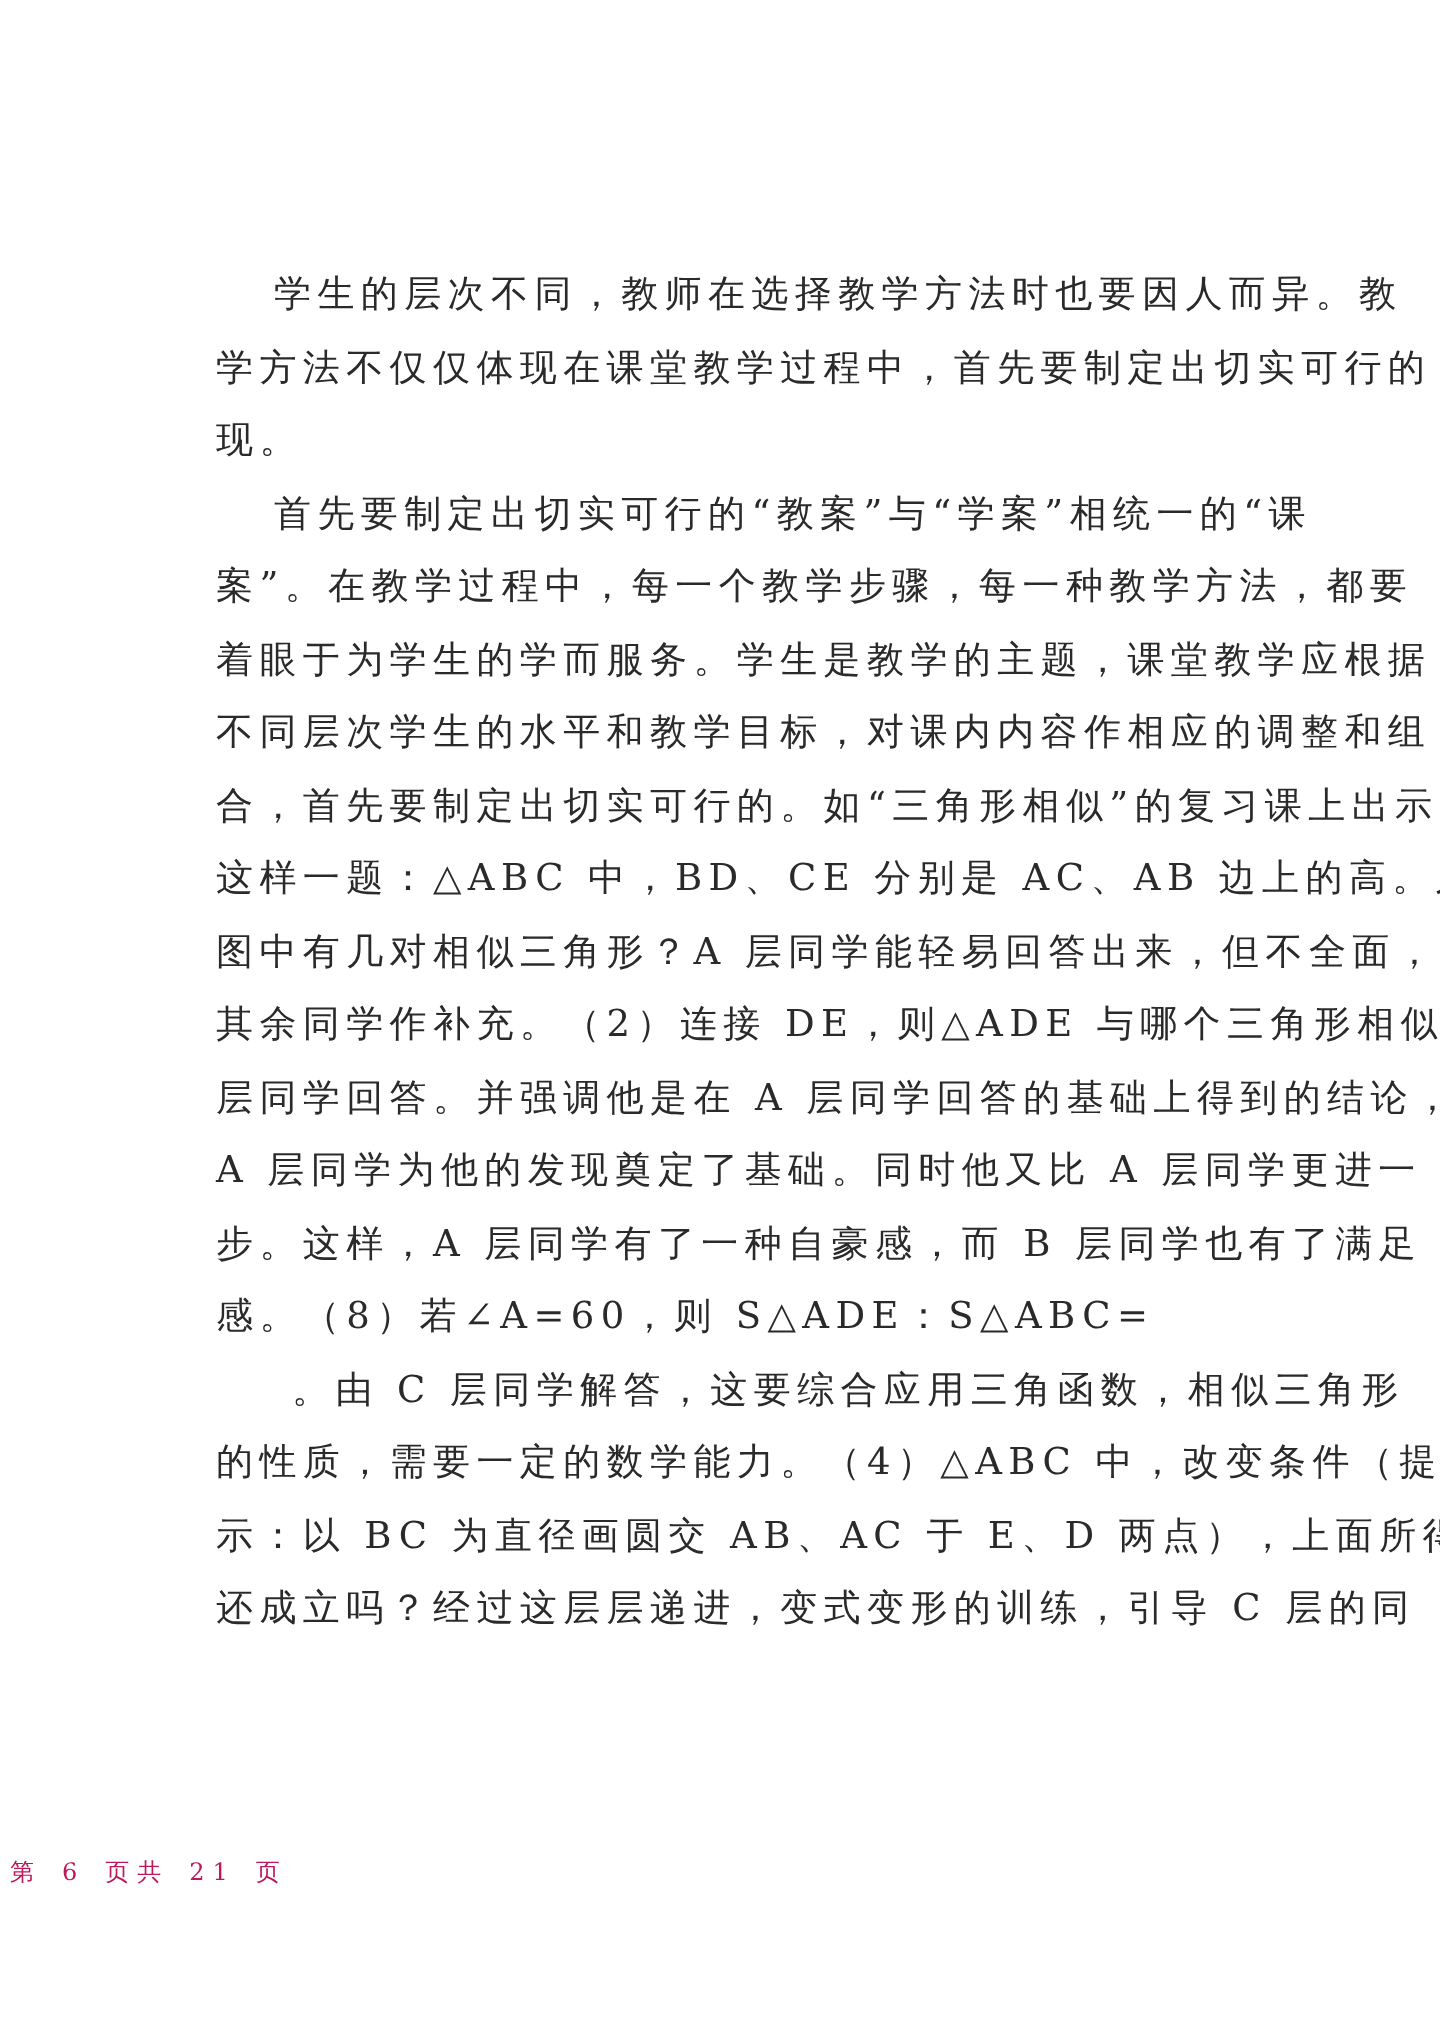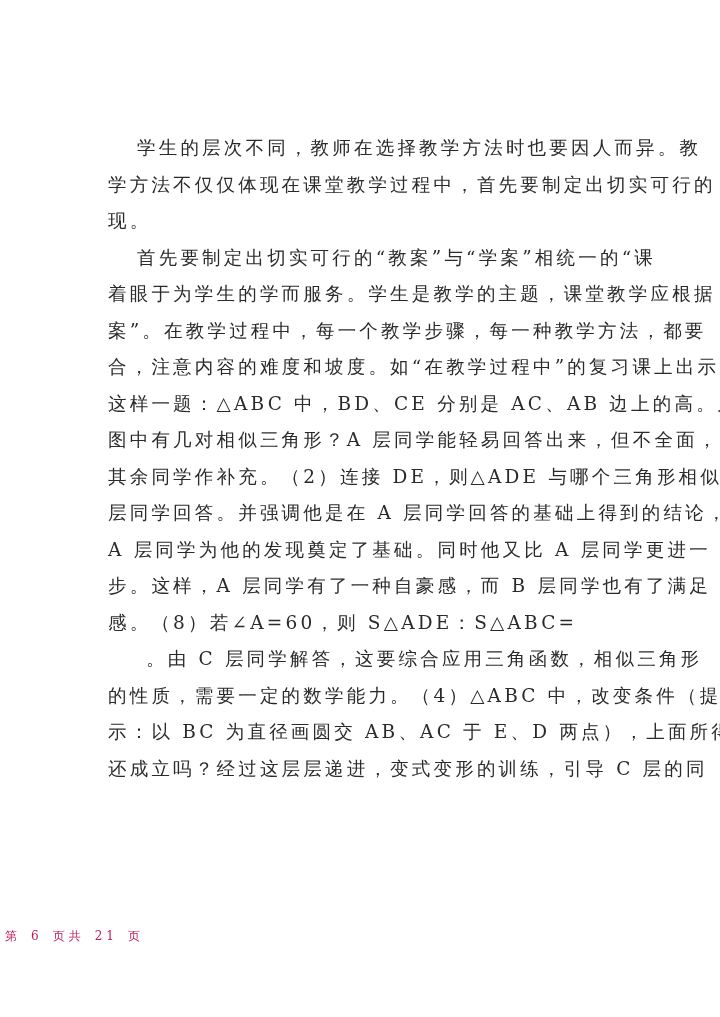--- a/index.html
+++ b/index.html
@@ -20,23 +20,24 @@
 
 <div class="page">
   <div class="content">
     <div>
       <div class="line indent">学生的层次不同，教师在选择教学方法时也要因人而异。教</div>
       <div class="line">学方法不仅仅体现在课堂教学过程中，首先要制定出切实可行的</div>
       <div class="line">现。</div>
     </div>
     <div>
       <div class="line indent">首先要制定出切实可行的“教案”与“学案”相统一的“课</div>
+      <div class="line">案”。在教学过程中，每一个教学步骤，每一种教学方法，都要</div>
       <div class="line">着眼于为学生的学而服务。学生是教学的主题，课堂教学应根据</div>
-      <div class="line">案”。在教学过程中，每一个教学步骤，每一种教学方法，都要</div>
-      <div class="line">合，注意内容的难度和坡度。如“在教学过程中”的复习课上出示</div>
+      <div class="line">不同层次学生的水平和教学目标，对课内内容作相应的调整和组</div>
+      <div class="line">合，首先要制定出切实可行的。如“三角形相似”的复习课上出示</div>
       <div class="line">这样一题：△ABC 中，BD、CE 分别是 AC、AB 边上的高。则（1）</div>
       <div class="line">图中有几对相似三角形？A 层同学能轻易回答出来，但不全面，</div>
       <div class="line">其余同学作补充。（2）连接 DE，则△ADE 与哪个三角形相似？B</div>
       <div class="line">层同学回答。并强调他是在 A 层同学回答的基础上得到的结论，</div>
       <div class="line">A 层同学为他的发现奠定了基础。同时他又比 A 层同学更进一</div>
       <div class="line">步。这样，A 层同学有了一种自豪感，而 B 层同学也有了满足</div>
       <div class="line">感。（8）若∠A=60，则 S△ADE：S△ABC=</div>
     </div>
     <div>
       <div class="line indent-more">。由 C 层同学解答，这要综合应用三角函数，相似三角形</div>

